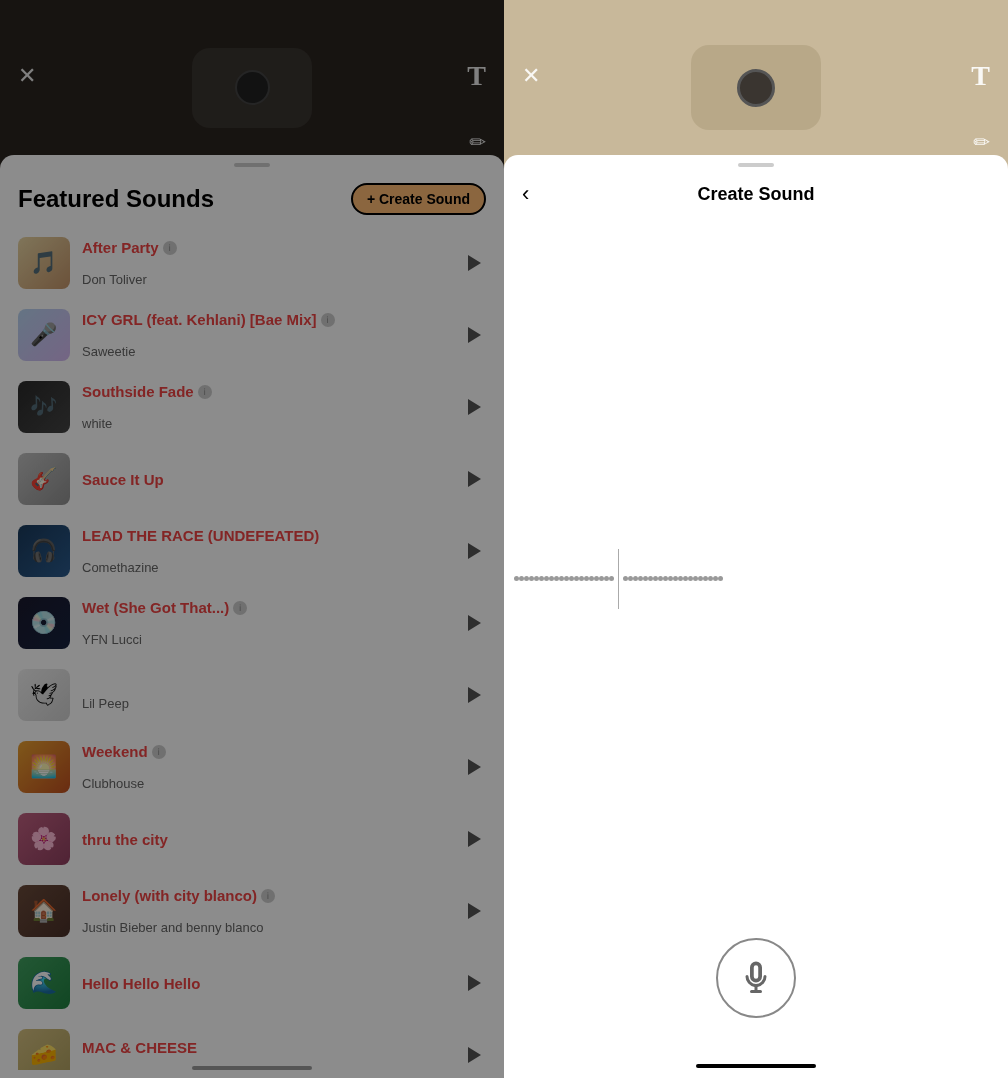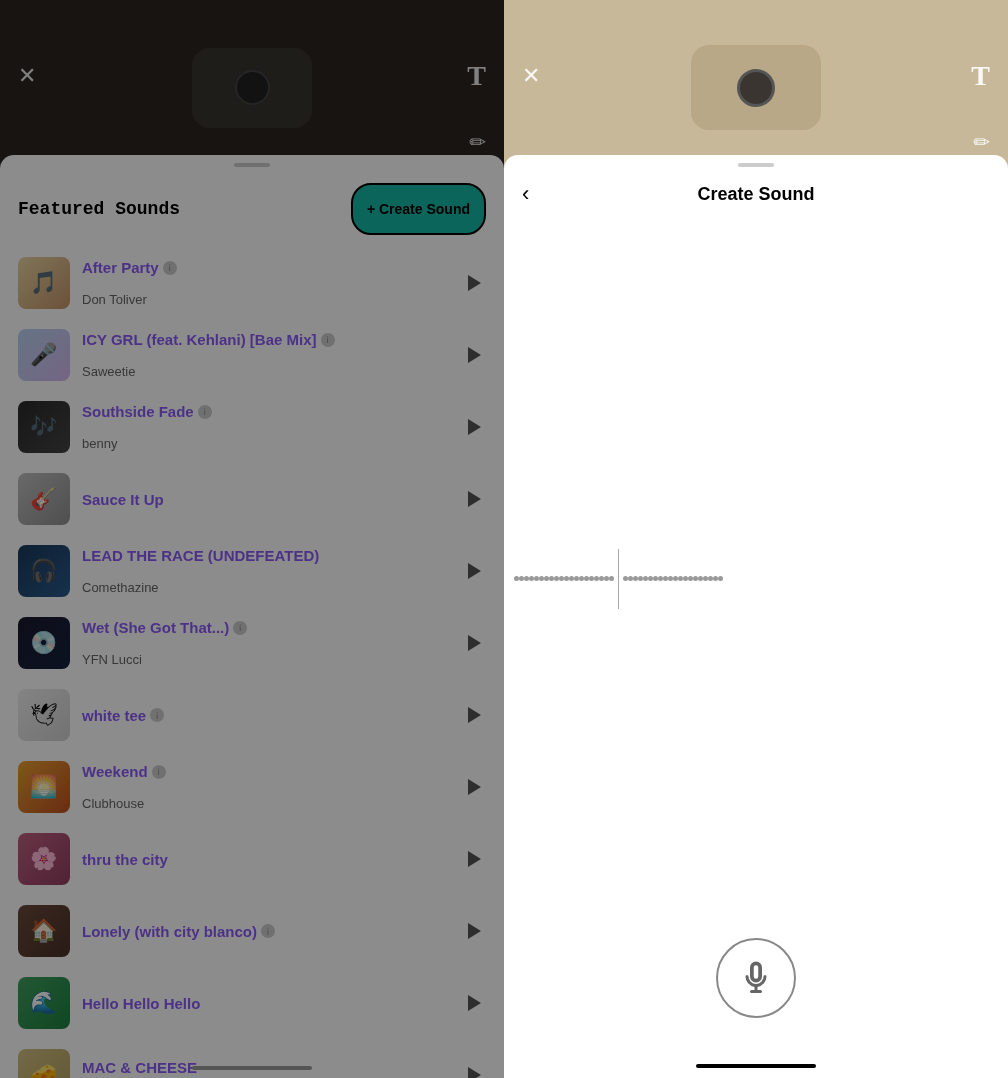--- a/index.html
+++ b/index.html
@@ -107,31 +107,30 @@
     }
 
     .sheet-header {
       display: flex;
       justify-content: space-between;
       align-items: center;
       padding: 16px 18px 12px;
     }
 
     .featured-sounds-title {
-      font-size: 18px;
+      font-size: 24px;
       font-weight: 700;
       color: #000;
-      font-family: Liberation Mono, monospace;
     }
 
     .create-sound-btn {
-      background: #14b8a6;
+      background: #fdba74;
       border: 2px solid #000;
       border-radius: 20px;
-      padding: 16px 14px;
+      padding: 6px 14px;
       font-size: 14px;
       font-weight: 600;
       color: #000;
       cursor: pointer;
       display: flex;
       align-items: center;
       gap: 4px;
     }
 
     .sound-list {
@@ -166,21 +165,21 @@
 
     .sound-title-row {
       display: flex;
       align-items: center;
       gap: 4px;
     }
 
     .sound-name {
       font-size: 15px;
       font-weight: 600;
-      color: #8b5cf6;
+      color: #ef4444;
     }
 
     .sound-info-icon {
       width: 14px;
       height: 14px;
       background: #ccc;
       border-radius: 50%;
       display: inline-flex;
       align-items: center;
       justify-content: center;
@@ -501,21 +500,21 @@
   </div>
         <div class="sound-item">
     <div class="sound-thumb thumb-southside">
       <div class="thumb-img">🎶</div>
     </div>
     <div class="sound-info">
       <div class="sound-title-row">
         <span class="sound-name">Southside Fade</span>
         <span class="sound-info-icon">ℹ</span>
       </div>
-      <div class="sound-artist">benny</div>
+      <div class="sound-artist">white</div>
     </div>
     <div class="play-btn">
       <div class="play-triangle"></div>
     </div>
   </div>
         <div class="sound-item">
     <div class="sound-thumb thumb-sauce">
       <div class="thumb-img">🎸</div>
     </div>
     <div class="sound-info">
@@ -556,24 +555,21 @@
     </div>
     <div class="play-btn">
       <div class="play-triangle"></div>
     </div>
   </div>
         <div class="sound-item">
     <div class="sound-thumb thumb-white-tee">
       <div class="thumb-img">🕊</div>
     </div>
     <div class="sound-info">
-      <div class="sound-title-row">
-        <span class="sound-name">white tee</span>
-        <span class="sound-info-icon">ℹ</span>
-      </div>
+      <div class="sound-artist">Lil Peep</div>
     </div>
     <div class="play-btn">
       <div class="play-triangle"></div>
     </div>
   </div>
         <div class="sound-item">
     <div class="sound-thumb thumb-weekend">
       <div class="thumb-img">🌅</div>
     </div>
     <div class="sound-info">
@@ -603,20 +599,21 @@
   </div>
         <div class="sound-item">
     <div class="sound-thumb thumb-lonely">
       <div class="thumb-img">🏠</div>
     </div>
     <div class="sound-info">
       <div class="sound-title-row">
         <span class="sound-name">Lonely (with city blanco)</span>
         <span class="sound-info-icon">ℹ</span>
       </div>
+      <div class="sound-artist">Justin Bieber and benny blanco</div>
     </div>
     <div class="play-btn">
       <div class="play-triangle"></div>
     </div>
   </div>
         <div class="sound-item">
     <div class="sound-thumb thumb-hello">
       <div class="thumb-img">🌊</div>
     </div>
     <div class="sound-info">

